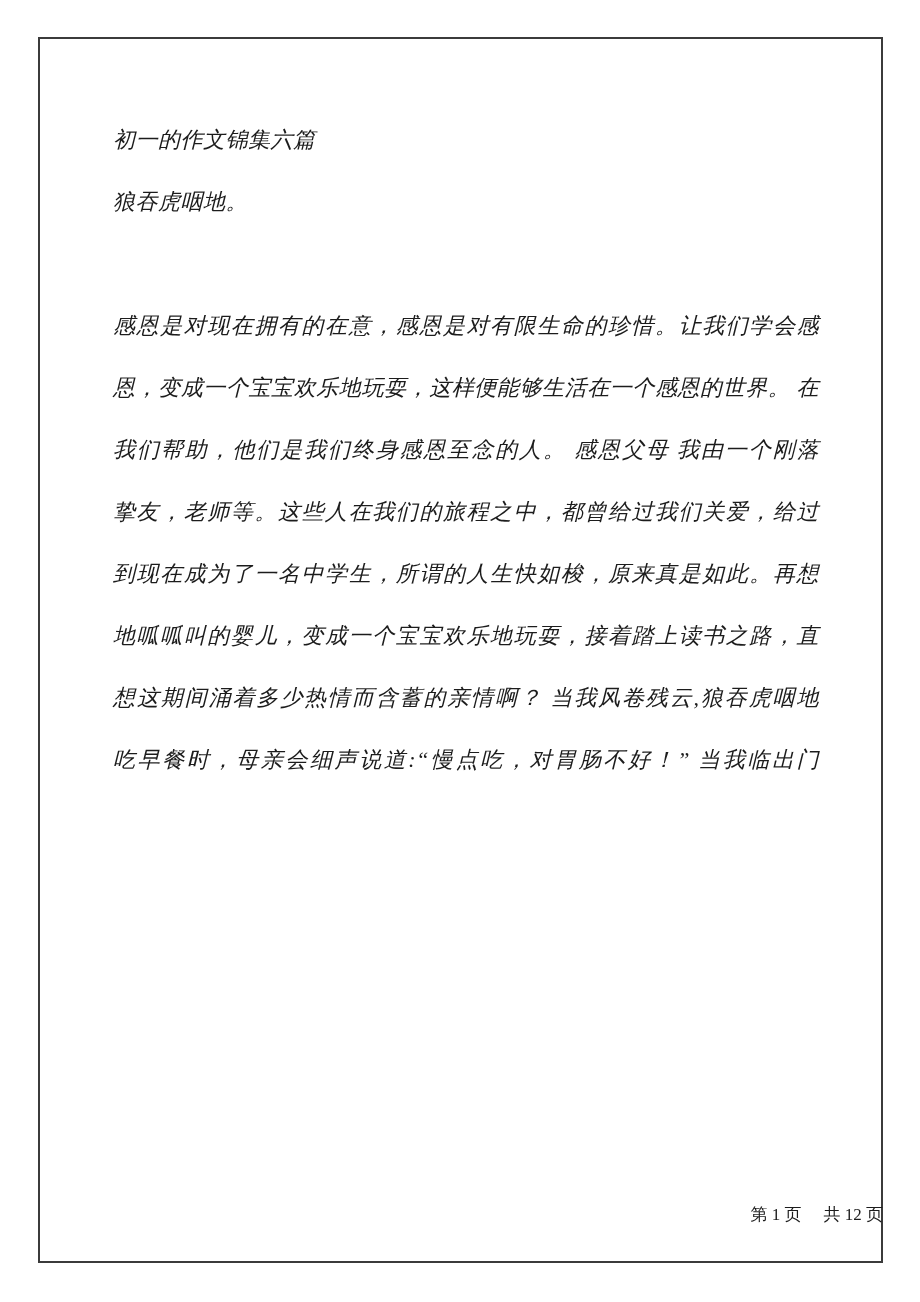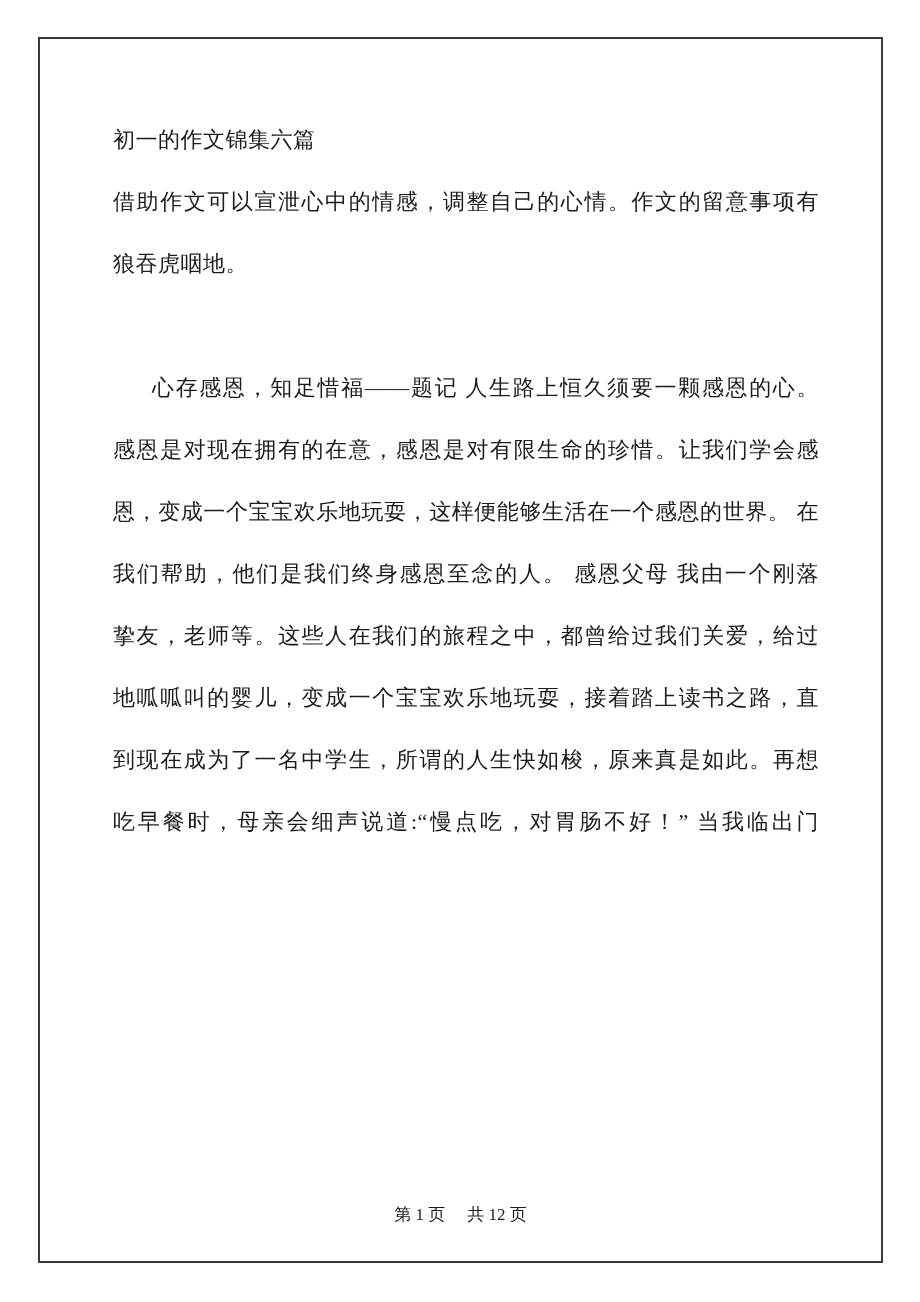--- a/index.html
+++ b/index.html
@@ -31,61 +31,61 @@
     top: 109px;
     width: 706px;
   }
   .line {
     height: 62px;
     line-height: 62px;
     font-size: 22px;
     letter-spacing: 0.5px;
     white-space: nowrap;
     color: #1c1c1c;
+    font-style: italic;
   }
   .line.just {
     white-space: normal;
     text-align: justify;
     text-align-last: justify;
     text-justify: inter-character;
   }
   .line.blank {
     
   }
   .footer {
     position: absolute;
     left: 38px;
     top: 1200px;
     width: 845px;
     height: 30px;
     line-height: 30px;
-    text-align: center;
+    text-align: right;
     font-size: 17px;
     color: #1c1c1c;
   }
   .footer .gap {
     display: inline-block;
     width: 22px;
   }
 </style>
 </head>
 <body style="color: rgb(28, 28, 28);">
 
 <div class="page-border" style="border-color: rgb(59, 59, 59);"></div>
 
 <div class="content">
     <div class="line">初一的作文锦集六篇</div>
-    <div class="line just">借助作文可以宣泄心中的情感，调整自己的心情。作文的留意事项有</div>
     <div class="line">狼吞虎咽地。</div>
     <div class="line blank"></div>
-    <div class="line just" style="padding-left: 39px;">心存感恩，知足惜福——题记 人生路上恒久须要一颗感恩的心。</div>
     <div class="line just">感恩是对现在拥有的在意，感恩是对有限生命的珍惜。让我们学会感</div>
     <div class="line just">恩，变成一个宝宝欢乐地玩耍，这样便能够生活在一个感恩的世界。 在</div>
     <div class="line just">我们帮助，他们是我们终身感恩至念的人。 感恩父母 我由一个刚落</div>
     <div class="line just">挚友，老师等。这些人在我们的旅程之中，都曾给过我们关爱，给过</div>
+    <div class="line just">到现在成为了一名中学生，所谓的人生快如梭，原来真是如此。再想</div>
     <div class="line just">地呱呱叫的婴儿，变成一个宝宝欢乐地玩耍，接着踏上读书之路，直</div>
-    <div class="line just">到现在成为了一名中学生，所谓的人生快如梭，原来真是如此。再想</div>
+    <div class="line just">想这期间涌着多少热情而含蓄的亲情啊？ 当我风卷残云,狼吞虎咽地</div>
     <div class="line just">吃早餐时，母亲会细声说道:“慢点吃，对胃肠不好！” 当我临出门</div>
   </div>
 
 <div class="footer">
   <span>第 1 页</span><span class="gap"></span><span>共 12 页</span>
 </div>
 
 </body></html>

